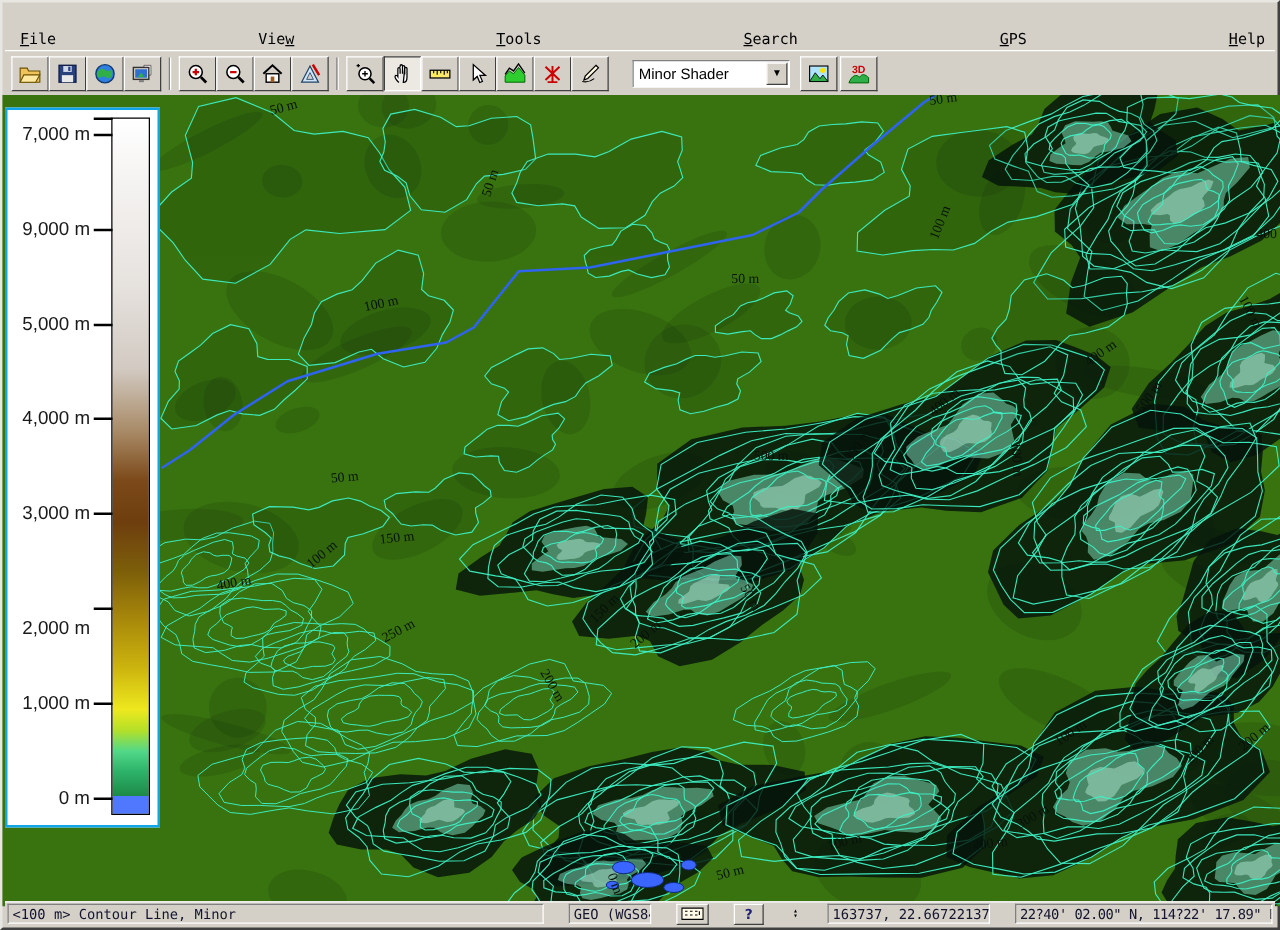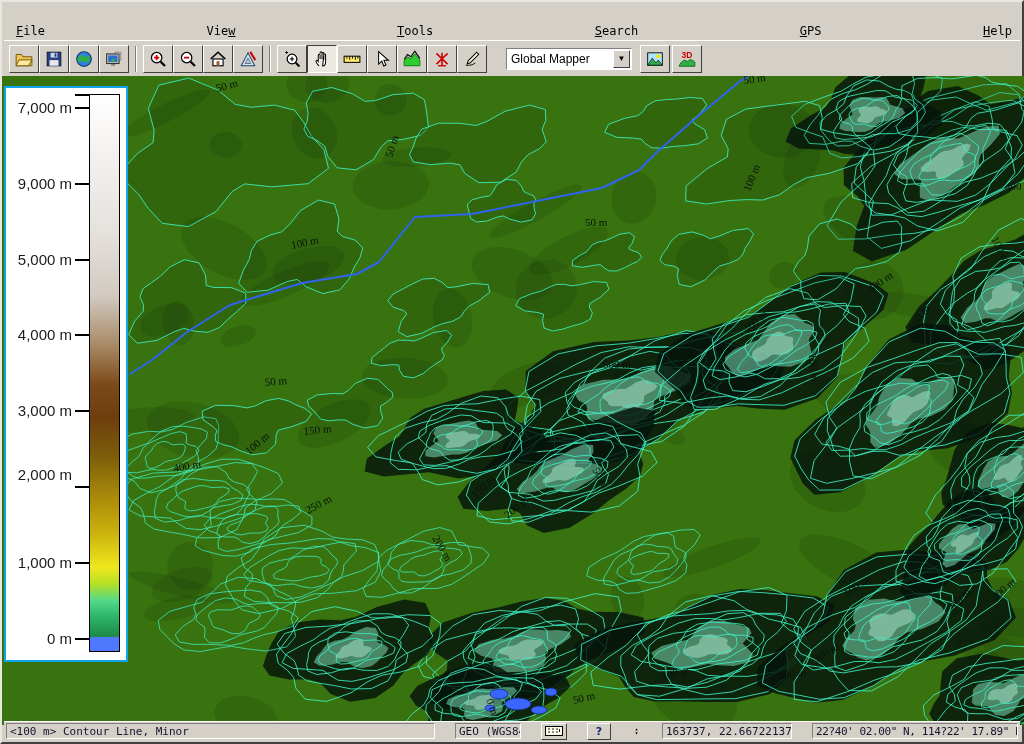--- a/index.html
+++ b/index.html
@@ -226,21 +226,21 @@
         <button class="tb-btn">
           <span style="display: flex;">
             <svg viewBox="0 0 16 16">
               <path d="M12.2 2l1.8 1.8-7.6 7.6-2.7 1 .9-2.8z" fill="#fffbe0" stroke="#000" stroke-width="0.9"></path>
               <path d="M2.5 13.5c3 .6 6.5-.4 8.5-2" fill="none" stroke="#000" stroke-width="0.8"></path>
             </svg>
           </span>
         </button>
       </span>
       <div class="combo">
-        <span class="combo-text">Global Mapper</span>
+        <span class="combo-text">Minor Shader</span>
         <span class="combo-arrow">▼</span>
       </div>
       <span class="tb-right">
         <button class="tb-btn">
           <span style="display: flex;">
             <svg viewBox="0 0 16 16">
               <rect x="1.5" y="2.5" width="13" height="11" fill="#aee4ff" stroke="#000" stroke-width="0.8"></rect>
               <circle cx="10.8" cy="5.6" r="1.8" fill="#ffe000"></circle>
               <path d="M1.5 13.5l4-6.2 3.4 4.2 2-2.6 3.6 4.6z" fill="#2fae4a" stroke="#000" stroke-width="0.6"></path>
             </svg>
@@ -583,21 +583,21 @@
         <div class="elev-label" style="top: 11px;">7,000 m</div>
         <div class="tick" style="top: 94.8px;"></div>
         <div class="elev-label" style="top: 86.8px;">9,000 m</div>
         <div class="tick" style="top: 170.6px;"></div>
         <div class="elev-label" style="top: 162.6px;">5,000 m</div>
         <div class="tick" style="top: 246.4px;"></div>
         <div class="elev-label" style="top: 238.4px;">4,000 m</div>
         <div class="tick" style="top: 322.2px;"></div>
         <div class="elev-label" style="top: 314.2px;">3,000 m</div>
         <div class="tick" style="top: 398px;"></div>
-        <div class="elev-label" style="top: 378px;">2,000 m</div>
+        <div class="elev-label" style="top: 406px;">2,000 m</div>
         <div class="tick" style="top: 473.8px;"></div>
         <div class="elev-label" style="top: 465.8px;">1,000 m</div>
         <div class="tick" style="top: 549.6px;"></div>
         <div class="elev-label" style="top: 541.6px;">0 m</div>
       </div>
 
   </div>
 
   <div class="statusbar">
     <div class="sb-panel sb-main">&lt;100 m&gt; Contour Line, Minor</div>

